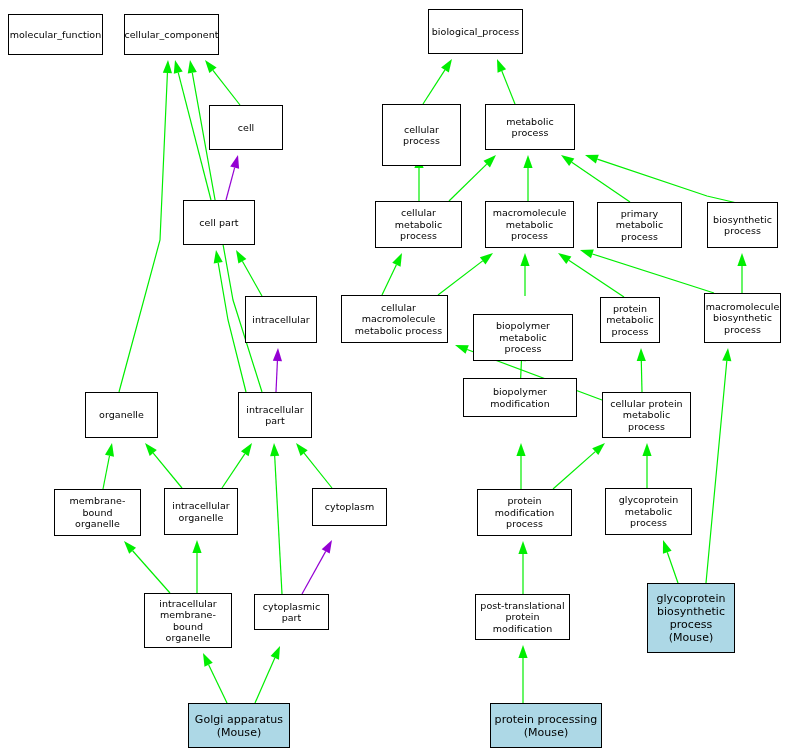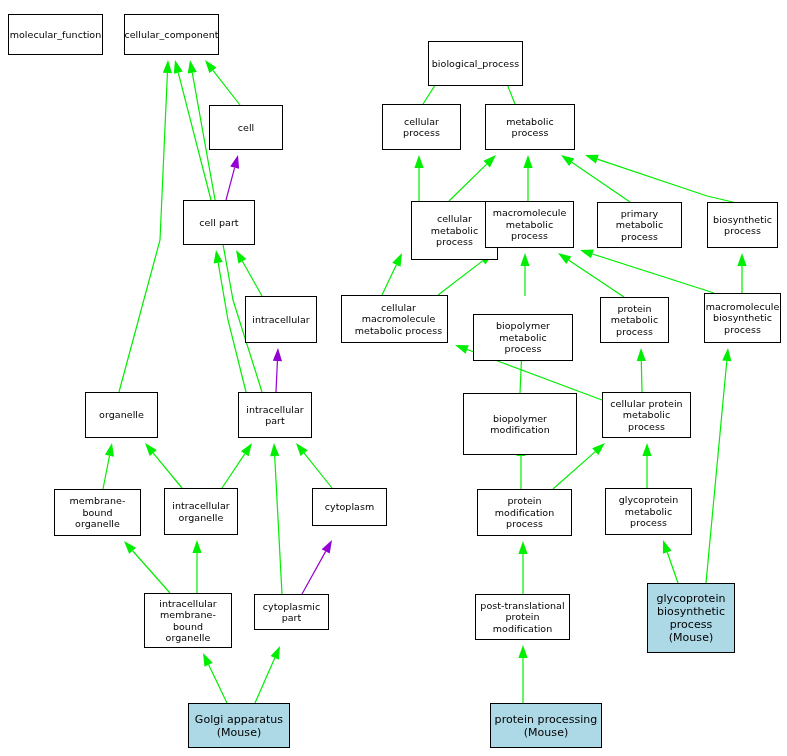--- a/index.html
+++ b/index.html
@@ -219,36 +219,36 @@
         <polygon points="728,348 731.3682509991006,361.37216830611465 722.2083029990308,360.51464125929965" fill="#00ee00"></polygon>
       </g>
     </svg>
   <div id="node-layer">
       <div class="go-node" style="left: 8px; top: 14px; width: 95px; height: 41px;">
         <span class="label">molecular_function</span>
       </div>
       <div class="go-node" style="left: 124px; top: 14px; width: 95px; height: 41px;">
         <span class="label">cellular_component</span>
       </div>
-      <div class="go-node" style="left: 428px; top: 9px; width: 95px; height: 45px; margin-top: 32px;">
+      <div class="go-node" style="left: 428px; top: 9px; width: 95px; height: 45px;">
         <span class="label">biological_process</span>
       </div>
       <div class="go-node" style="left: 209px; top: 105px; width: 74px; height: 45px;">
         <span class="label">cell</span>
       </div>
-      <div class="go-node" style="left: 382px; top: 104px; width: 79px; height: 46px;">
+      <div class="go-node" style="left: 382px; top: 104px; width: 79px; height: 62px;">
         <span class="label">cellular process</span>
       </div>
       <div class="go-node" style="left: 485px; top: 104px; width: 90px; height: 46px;">
         <span class="label">metabolic process</span>
       </div>
       <div class="go-node" style="left: 183px; top: 200px; width: 72px; height: 45px;">
         <span class="label">cell part</span>
       </div>
-      <div class="go-node" style="left: 375px; top: 201px; width: 87px; height: 59px; margin-left: 36px;">
+      <div class="go-node" style="left: 375px; top: 201px; width: 87px; height: 47px;">
         <span class="label">cellular metabolic
 process</span>
       </div>
       <div class="go-node" style="left: 485px; top: 201px; width: 89px; height: 47px;">
         <span class="label">macromolecule
 metabolic process</span>
       </div>
       <div class="go-node" style="left: 597px; top: 202px; width: 85px; height: 46px;">
         <span class="label">primary metabolic
 process</span>
@@ -261,37 +261,37 @@
         <span class="label">intracellular</span>
       </div>
       <div class="go-node" style="left: 341px; top: 295px; width: 107px; height: 48px; padding-left: 8px;">
         <span class="label">cellular macromolecule
 metabolic process</span>
       </div>
       <div class="go-node" style="left: 473px; top: 314px; width: 100px; height: 47px;">
         <span class="label">biopolymer metabolic
 process</span>
       </div>
-      <div class="go-node" style="left: 600px; top: 297px; width: 69px; height: 46px;">
+      <div class="go-node" style="left: 600px; top: 297px; width: 60px; height: 46px;">
         <span class="label">protein metabolic
 process</span>
       </div>
       <div class="go-node" style="left: 704px; top: 293px; width: 77px; height: 50px;">
         <span class="label">macromolecule
 biosynthetic
 process</span>
       </div>
       <div class="go-node" style="left: 85px; top: 392px; width: 73px; height: 46px;">
         <span class="label">organelle</span>
       </div>
       <div class="go-node" style="left: 238px; top: 392px; width: 74px; height: 46px;">
         <span class="label">intracellular
 part</span>
       </div>
-      <div class="go-node" style="left: 463px; top: 393px; width: 114px; height: 62px;">
+      <div class="go-node" style="left: 463px; top: 378px; width: 114px; height: 39px;">
         <span class="label">biopolymer modification</span>
       </div>
       <div class="go-node" style="left: 602px; top: 392px; width: 89px; height: 46px;">
         <span class="label">cellular protein
 metabolic process</span>
       </div>
       <div class="go-node" style="left: 54px; top: 489px; width: 87px; height: 47px;">
         <span class="label">membrane-bound
 organelle</span>
       </div>

